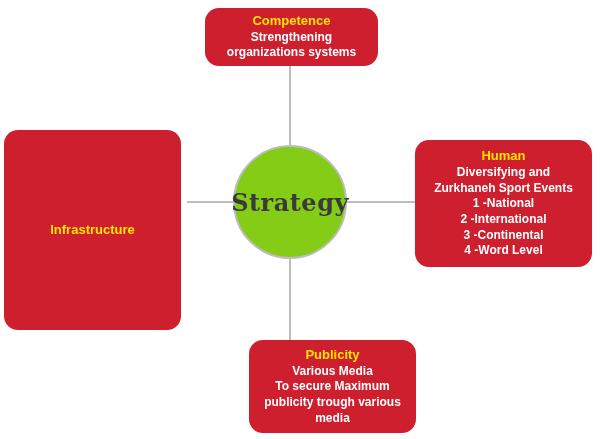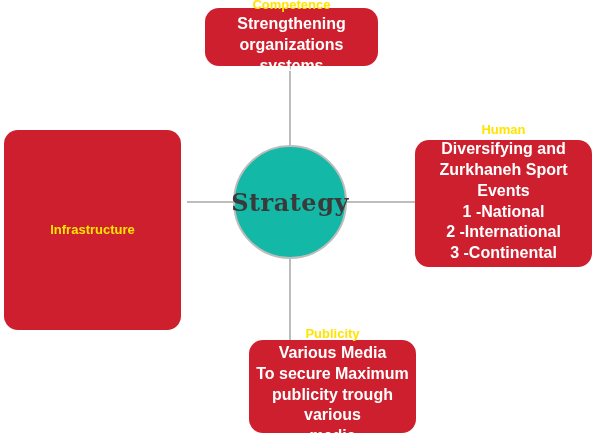--- a/index.html
+++ b/index.html
@@ -35,37 +35,37 @@
   }
   .node .title {
     color: var(--title);
     font-weight: bold;
     font-size: 13px;
     line-height: 1.3;
   }
   .node .body {
     color: var(--body-text);
     font-weight: bold;
-    font-size: 16px;
+    font-size: 12px;
     line-height: 1.3;
     white-space: pre-line;
   }
   .connector {
     position: absolute;
     background: var(--line);
   }
   .center-circle {
     position: absolute;
     left: 233px;
     top: 145px;
     width: 114px;
     height: 114px;
     border: 2px solid var(--line);
     border-radius: 50%;
-    background: #14b8a6;
+    background: #84cc16;
     box-sizing: border-box;
     display: flex;
     align-items: center;
     justify-content: center;
     font-family: "DejaVu Serif", serif;
     font-weight: bold;
     font-size: 24px;
     color: var(--strategy-text);
     letter-spacing: 0.5px;
   }
@@ -102,21 +102,21 @@
     <div class="title">Infrastructure</div>
   </div>
 
   <div class="node node-right">
     <div class="title">Human</div>
     <div class="body">Diversifying and
 Zurkhaneh Sport Events
 1 -National
 2 -International
 3 -Continental
-8 -Word Level</div>
+4 -Word Level</div>
   </div>
 
   <div class="node node-bottom">
     <div class="title">Publicity</div>
     <div class="body">Various Media
 To secure Maximum
 publicity trough various
 media</div>
   </div>
 

